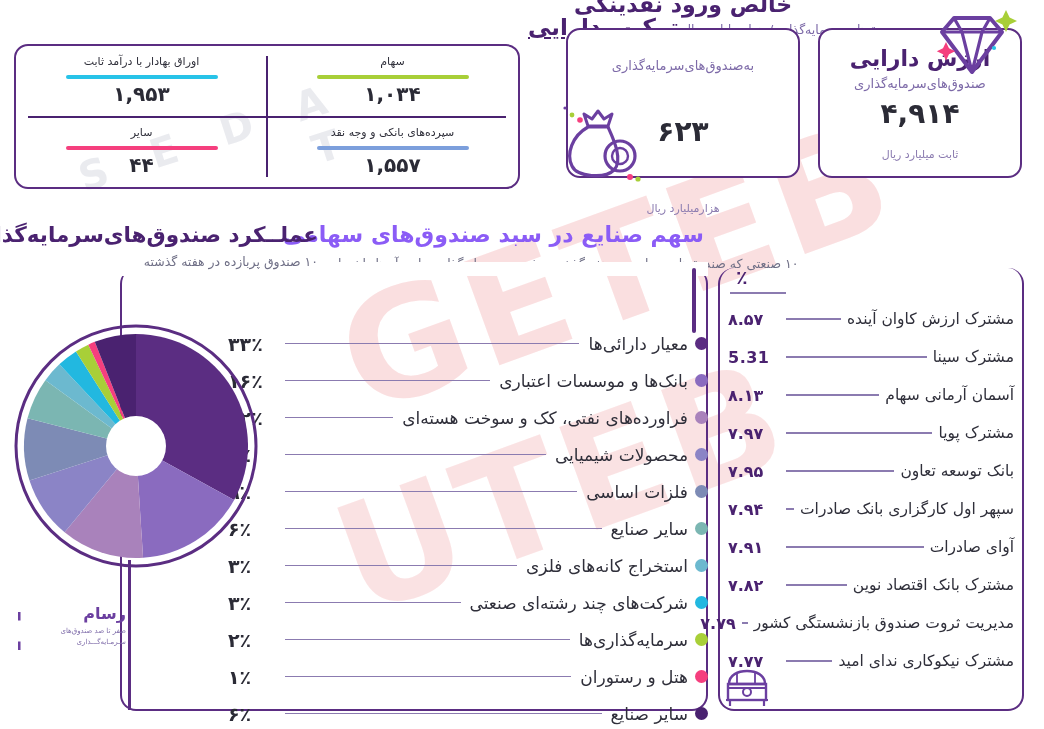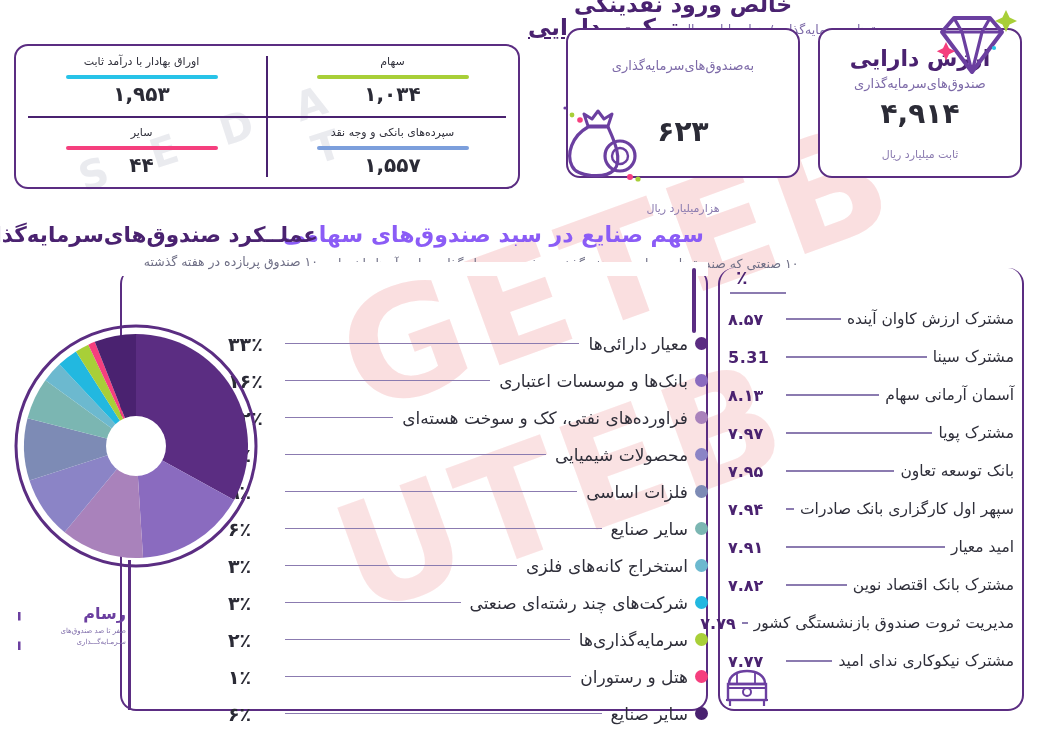--- a/index.html
+++ b/index.html
@@ -355,21 +355,21 @@
         <span class="fund-name">بانک توسعه تعاون</span>
         <span class="fund-lead"></span>
         <span class="fund-val fa-num">۷.۹۵</span>
       </div>
       <div class="fund-row">
         <span class="fund-name">سپهر اول کارگزاری بانک صادرات</span>
         <span class="fund-lead"></span>
         <span class="fund-val fa-num">۷.۹۴</span>
       </div>
       <div class="fund-row">
-        <span class="fund-name">امید معیار</span>
+        <span class="fund-name">آوای صادرات</span>
         <span class="fund-lead"></span>
         <span class="fund-val fa-num">۷.۹۱</span>
       </div>
       <div class="fund-row">
         <span class="fund-name">مشترک بانک اقتصاد نوین</span>
         <span class="fund-lead"></span>
         <span class="fund-val fa-num">۷.۸۲</span>
       </div>
       <div class="fund-row">
         <span class="fund-name">مدیریت ثروت صندوق بازنشستگی کشور</span>

